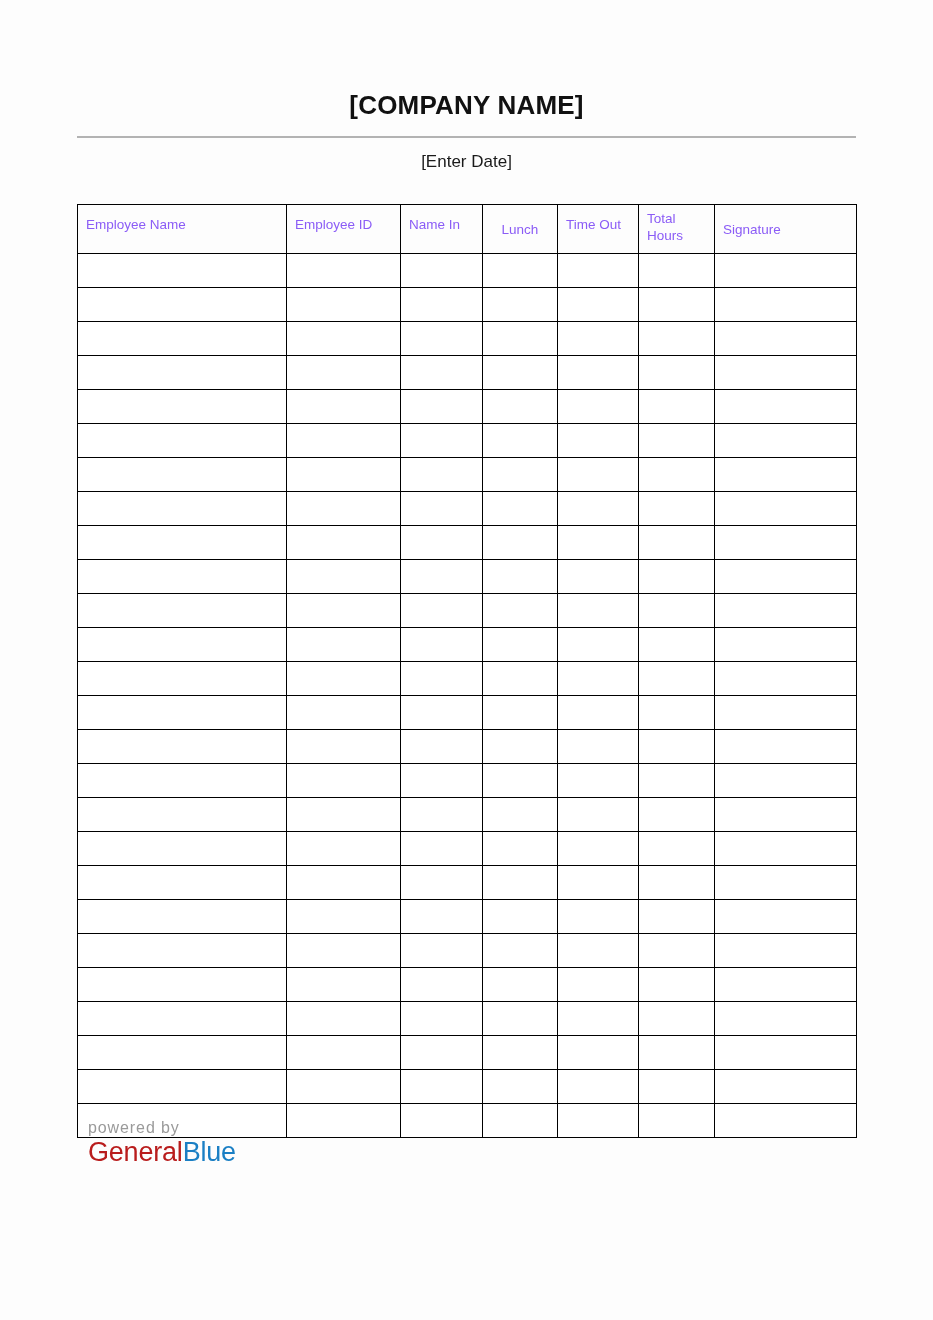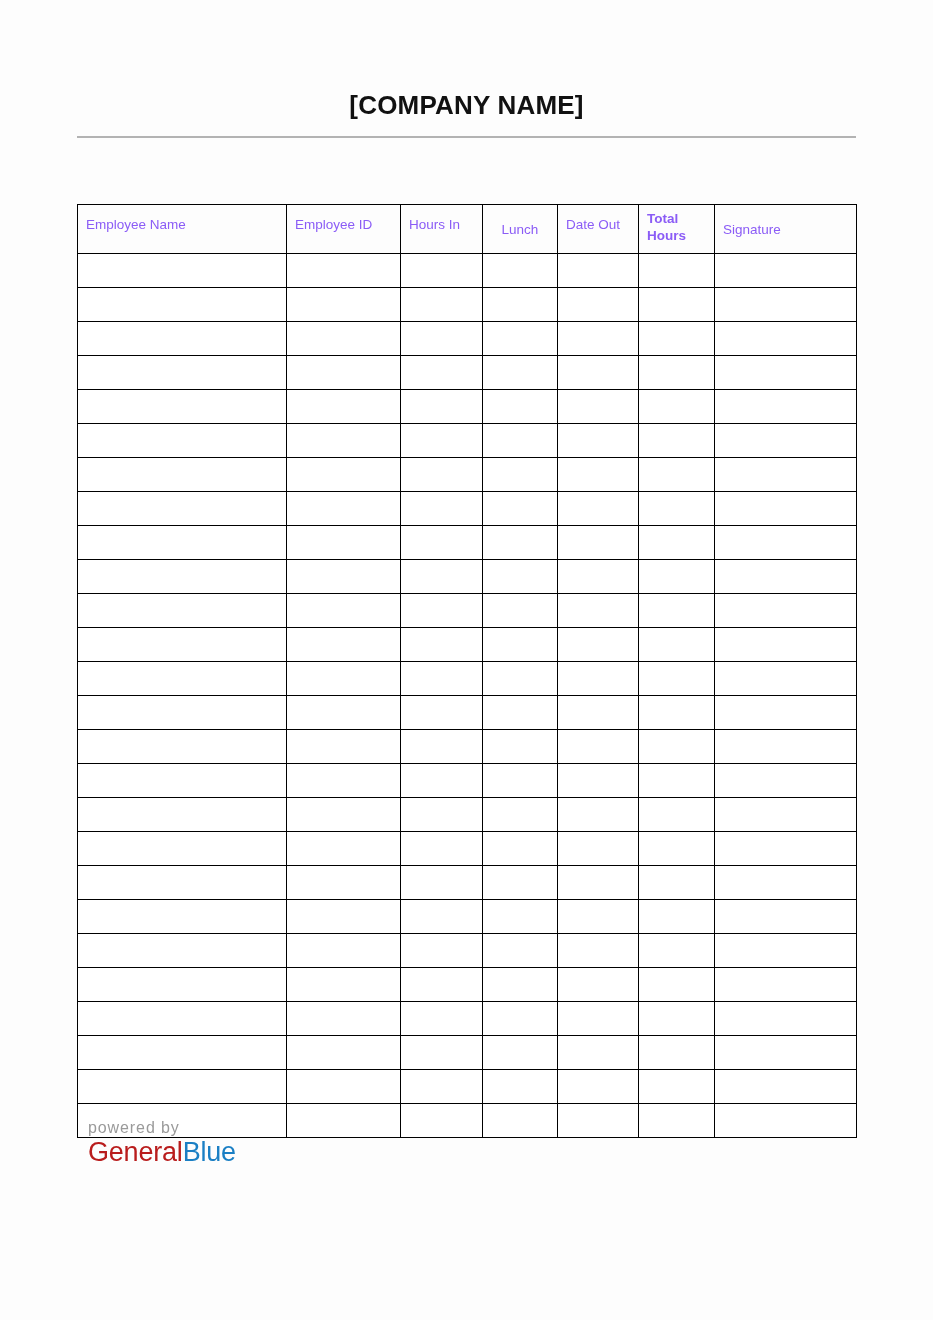--- a/index.html
+++ b/index.html
@@ -97,21 +97,20 @@
     vertical-align: middle;
     border-radius: 21px;
   }
   .timesheet thead th.h-lunch .hdr-inner {
     padding-top: 0;
   }
 
   
   .timesheet thead th.h-total .hdr-inner {
     padding-top: 5px;
-    font-weight: bold;
   }
 
   
   .timesheet thead th.h-signature {
     vertical-align: middle;
   }
   .timesheet thead th.h-signature .hdr-inner {
     padding-top: 0;
   }
 
@@ -156,47 +155,48 @@
 </style>
 </head>
 <body>
 
 <div class="page">
 
   <div class="doc-title">[COMPANY NAME]</div>
 
   <div class="title-rule"></div>
 
+  <div class="doc-subtitle">[Enter Date]</div>
 
   <table class="timesheet">
     <colgroup>
       <col style="width:209px">
       <col style="width:114px">
       <col style="width:82px">
       <col style="width:75px">
       <col style="width:81px">
       <col style="width:76px">
       <col style="width:142px">
     </colgroup>
     <thead>
       <tr>
         <th class="h-employee-name">
           <span class="hdr-inner">Employee Name</span>
         </th>
         <th class="h-employee-id">
           <span class="hdr-inner">Employee ID</span>
         </th>
         <th class="h-time-in">
-          <span class="hdr-inner">Hours In</span>
+          <span class="hdr-inner">Name In</span>
         </th>
         <th class="h-lunch">
           <span class="hdr-inner">Lunch</span>
         </th>
         <th class="h-time-out">
-          <span class="hdr-inner">Date Out</span>
+          <span class="hdr-inner">Time Out</span>
         </th>
         <th class="h-total">
           <span class="hdr-inner">Total Hours</span>
         </th>
         <th class="h-signature">
           <span class="hdr-inner">Signature</span>
         </th>
       </tr>
     </thead>
     <tbody id="timesheet-body">

